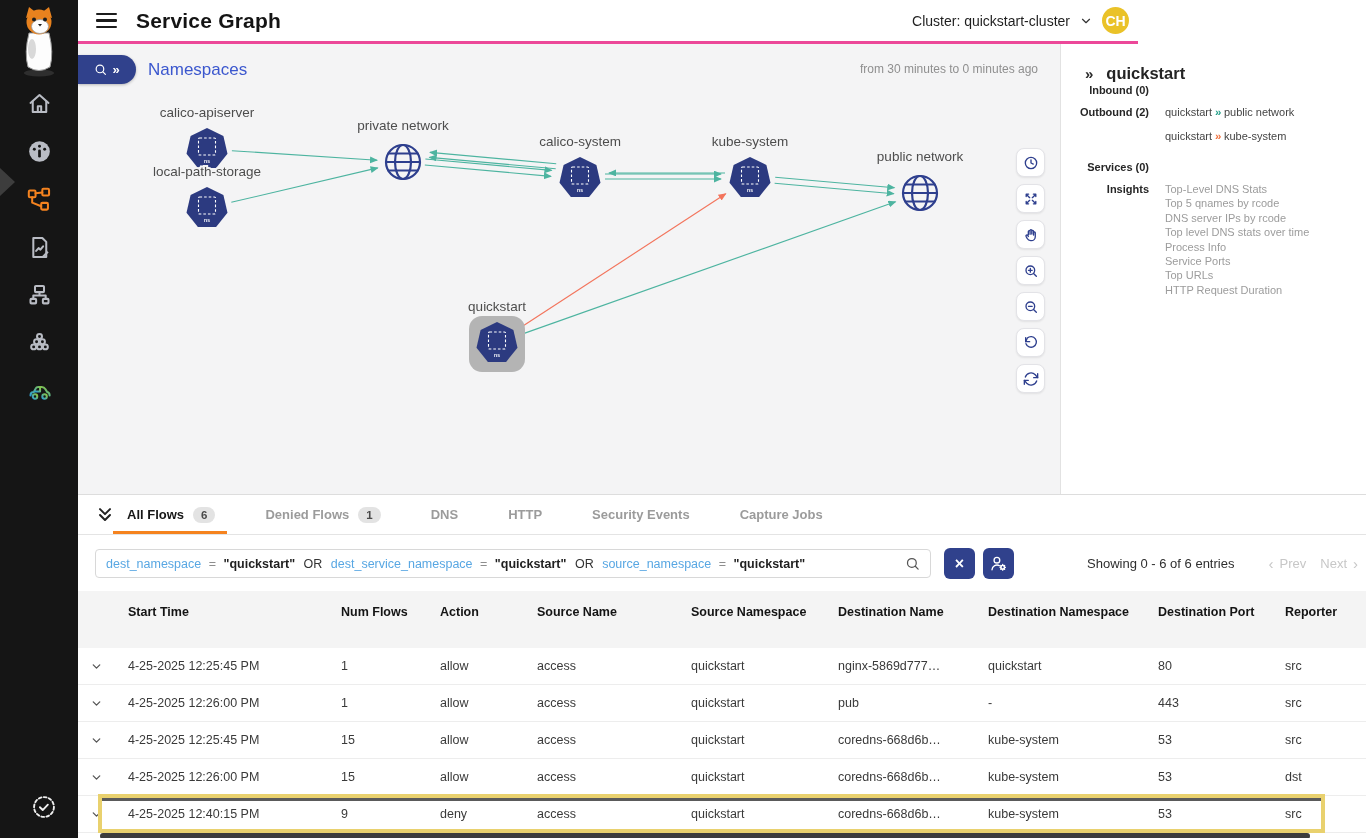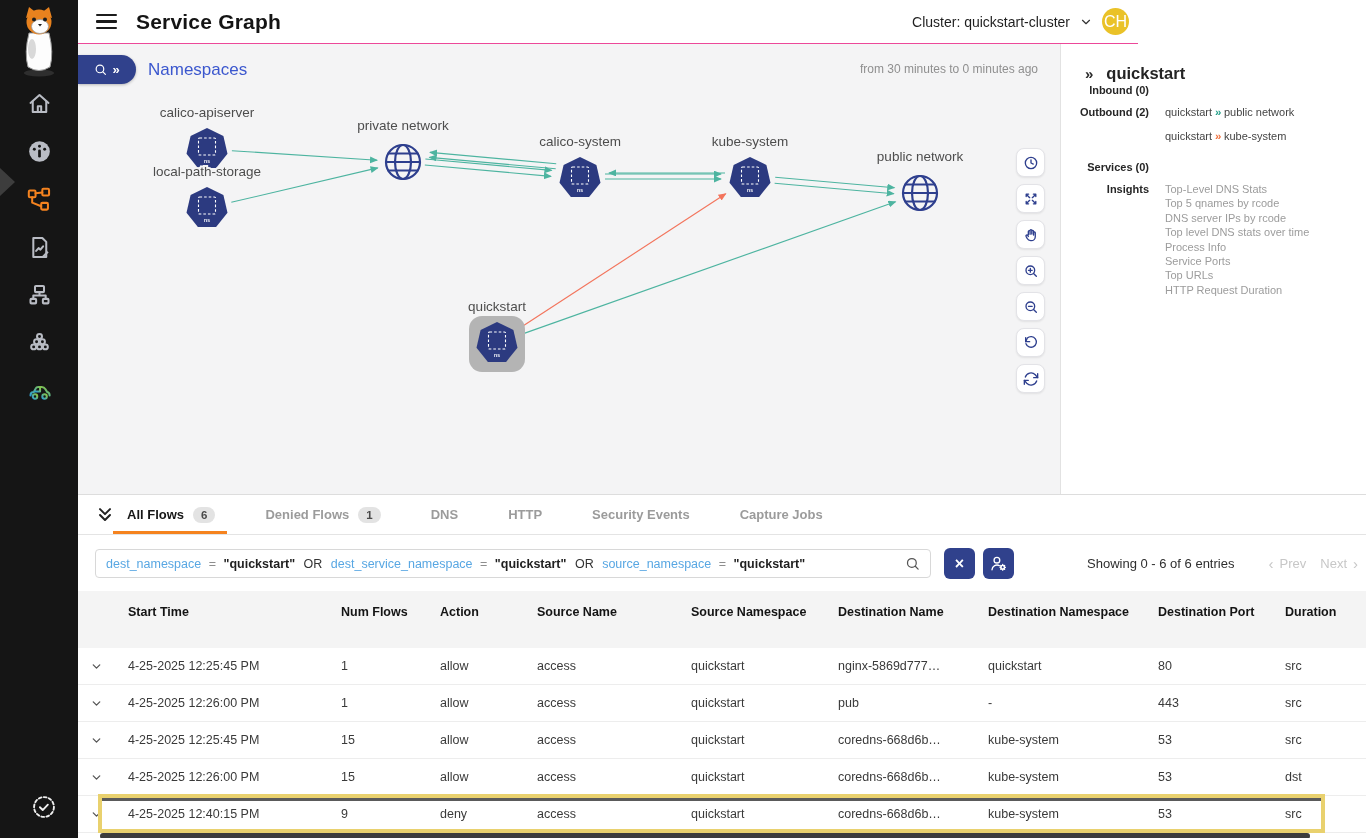--- a/index.html
+++ b/index.html
@@ -11,28 +11,28 @@
   .logo{position:absolute;left:12px;top:5px;width:54px;height:74px}
   .side-nav{position:absolute;left:0;top:88px;width:78px;display:flex;flex-direction:column;align-items:center;gap:18px}
   .snav-item{width:30px;height:30px;display:flex;align-items:center;justify-content:center;color:#b9bcc4;cursor:pointer}
   .snav-item svg{width:27px;height:27px;stroke:currentColor;fill:none;stroke-width:1.8;stroke-linecap:round;stroke-linejoin:round}
   .snav-item.active{color:#f5831f}
   .corner-tri{position:absolute;left:0;top:168px;width:0;height:0;border-top:14px solid transparent;border-bottom:14px solid transparent;border-left:15px solid #3d3d3d}
   .seal{position:absolute;left:30px;top:793px;width:28px;height:28px;color:#f0f0f0;cursor:pointer}
   .seal svg{width:28px;height:28px;stroke:currentColor;fill:none;stroke-width:1.6;stroke-linecap:round;stroke-linejoin:round}
 
   
-  .topbar{position:absolute;left:78px;top:0;width:1060px;height:44px;background:#fff;border-bottom:1px solid #ec4899;display:flex;align-items:center}
+  .topbar{position:absolute;left:78px;top:0;width:1060px;height:44px;background:#fff;border-bottom:3px solid #ec4899;display:flex;align-items:center}
   .hamburger{margin-left:18px;width:21px;display:flex;flex-direction:column;gap:4px;cursor:pointer}
   .hamburger span{height:2.5px;background:#1c1c1c;border-radius:1px}
   .title{margin-left:19px;font-size:21px;font-weight:700;color:#141414;letter-spacing:.2px}
   .top-right{margin-left:auto;display:flex;align-items:center;gap:9px;margin-right:9px}
   .cluster{display:flex;align-items:center;gap:9px;font-size:14px;color:#1f1f1f;cursor:pointer}
   .cluster svg{width:14px;height:14px;stroke:#333;fill:none;stroke-width:2;stroke-linecap:round;stroke-linejoin:round}
-  .avatar{width:27px;height:27px;border-radius:50%;background:#eac228;color:#fff;font-size:16px;font-weight:400;display:flex;align-items:center;justify-content:center;cursor:pointer}
+  .avatar{width:27px;height:27px;border-radius:50%;background:#eac228;color:#fff;font-size:14px;font-weight:700;display:flex;align-items:center;justify-content:center;cursor:pointer}
 
   
   .graph{position:absolute;left:78px;top:44px;width:982px;height:450px;background:#f4f4f5;overflow:hidden}
   #graph-svg{position:absolute;left:0;top:0;width:982px;height:450px}
   .search-pill{position:absolute;left:0;top:11px;width:58px;height:29px;background:#30418c;border-radius:0 15px 15px 0;display:flex;align-items:center;justify-content:center;gap:5px;color:#fff;cursor:pointer;box-shadow:0 1px 3px rgba(0,0,0,.25)}
   .search-pill svg{width:13px;height:13px;stroke:#fff;fill:none;stroke-width:2.2;stroke-linecap:round}
   .search-pill .gg{font-size:13px;font-weight:700;line-height:1}
   .crumb{position:absolute;left:70px;top:11px;height:29px;display:flex;align-items:center;font-size:17px;color:#3b57ce;cursor:pointer}
   .timerange{position:absolute;right:22px;top:18px;font-size:12px;color:#8f8f8f}
   .gtoolbar{position:absolute;right:15px;top:104px;display:flex;flex-direction:column;gap:7px}
@@ -431,21 +431,21 @@
     <div class="thead" id="thead">
         <div class="th"></div>
         <div class="th">Start Time</div>
         <div class="th">Num Flows</div>
         <div class="th">Action</div>
         <div class="th">Source Name</div>
         <div class="th">Source Namespace</div>
         <div class="th">Destination Name</div>
         <div class="th">Destination Namespace</div>
         <div class="th">Destination Port</div>
-        <div class="th">Duration</div>
+        <div class="th">Reporter</div>
       </div>
     <div class="tbody" id="tbody">
         <div class="frow">
           <div class="rowchev">
             <svg viewBox="0 0 24 24">
               <polyline points="6 9 12 15 18 9"></polyline>
             </svg>
           </div>
           <div class="td">4-25-2025 12:25:45 PM</div>
           <div class="td">1</div>

